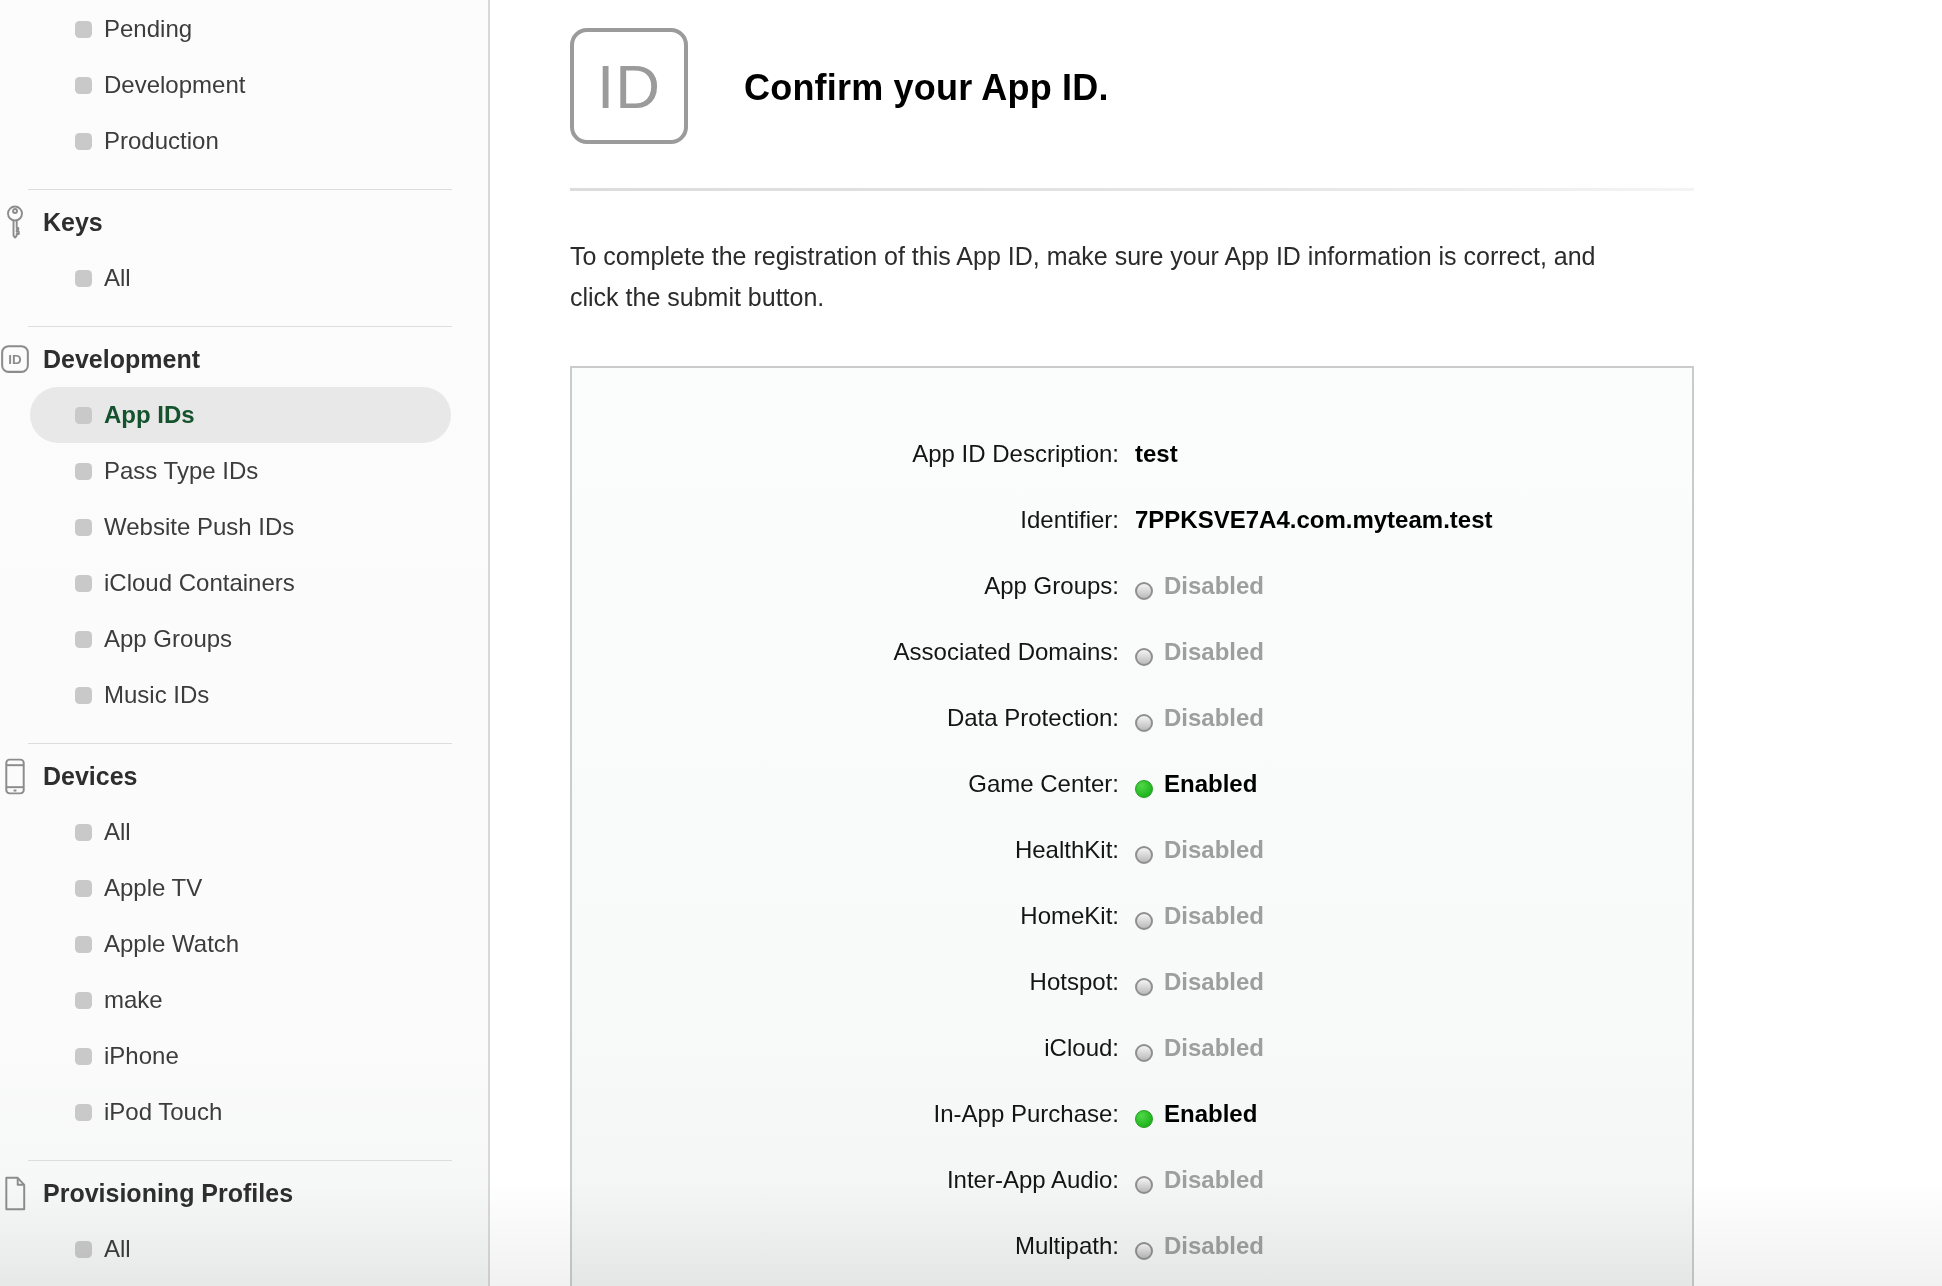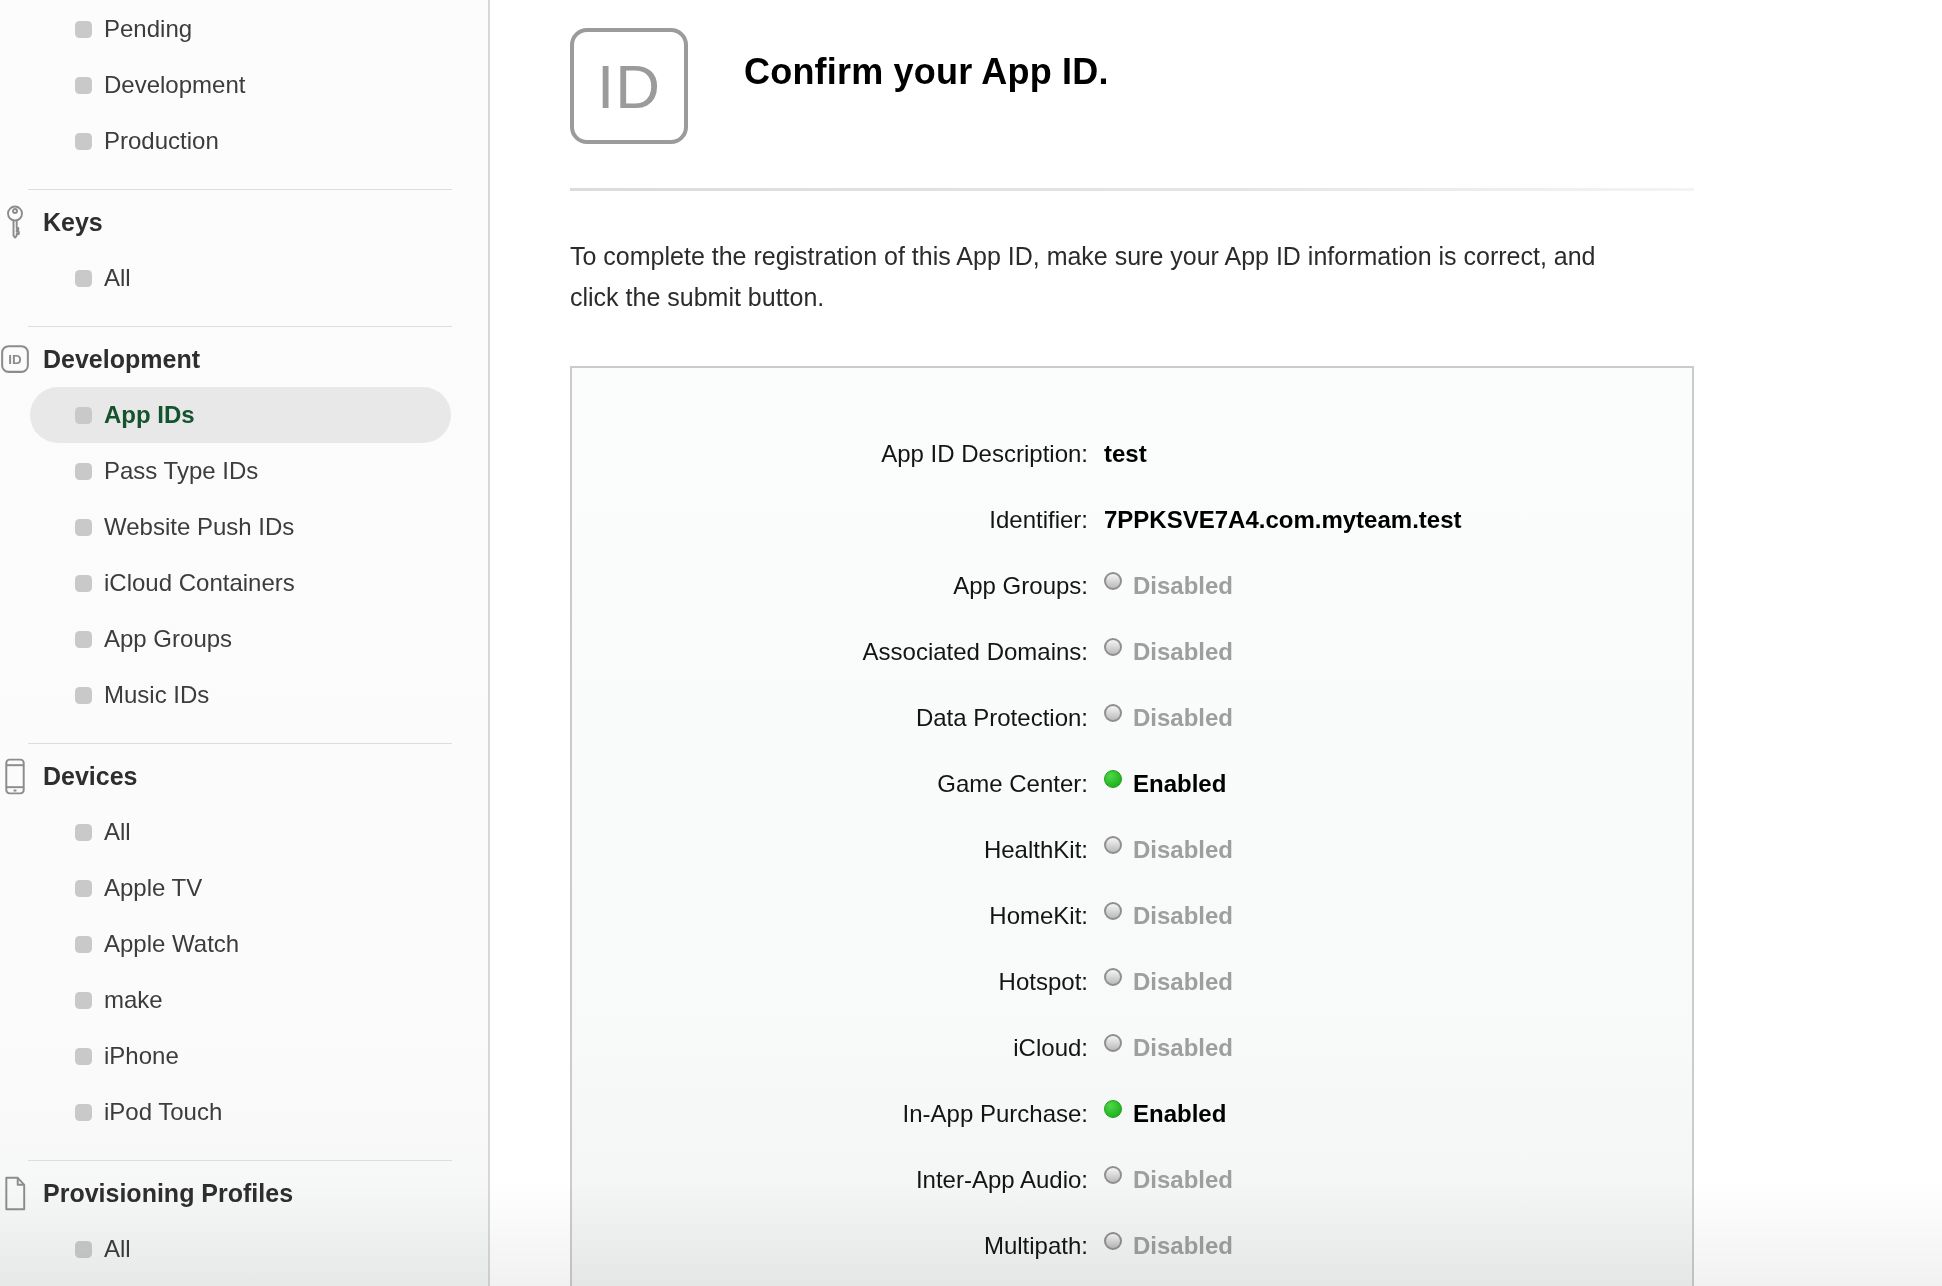--- a/index.html
+++ b/index.html
@@ -54,21 +54,21 @@
   }
   .page-header { display: flex; align-items: flex-start; }
   .id-badge {
     width: 110px; height: 108px;
     border: 4px solid #9b9b9b; border-radius: 17px;
     display: flex; align-items: center; justify-content: center;
     color: #9b9b9b; font-size: 62px; font-weight: 400; letter-spacing: 1px;
     box-sizing: content-box;
   }
   .page-title {
-    margin: 22px 0 0 56px;
+    margin: 38px 0 0 56px;
     font-size: 36px; font-weight: bold; color: #000;
     line-height: 44px; letter-spacing: 0.2px;
   }
   .header-divider {
     margin-top: 44px; height: 3px; border: 0;
     background: linear-gradient(to right, #dcdcdc 0%, #e5e5e5 60%, #f4f4f4 100%);
   }
   .intro {
     margin: 45px 0 13px 0;
     font-size: 25px; line-height: 41px; color: #2b2b2b;
@@ -76,27 +76,27 @@
   }
 
   .details-panel {
     margin-top: 48px;
     width: 100%; height: 950px;
     box-sizing: border-box;
     border: 2px solid #cacccc;
     background: linear-gradient(180deg, #fbfcfc 0%, #f8f9f9 70%, #eef0f0 115%);
     padding-top: 53px;
   }
-  .detail-row { display: flex; align-items: center; height: 66px; }
+  .detail-row { display: flex; align-items: center; height: 66px; margin-left: 31px; }
   .row-label {
     flex: 0 0 516px; text-align: right;
     font-size: 24px; color: #141414; white-space: nowrap;
   }
   .row-value {
-    margin-left: 16px; display: flex; align-items: flex-start;
+    margin-left: 16px; display: flex; align-items: flex-end;
     font-size: 24px; white-space: nowrap;
   }
   .value-text { font-weight: bold; color: #000; }
   .status-dot {
     width: 18px; height: 18px; border-radius: 50%;
     margin-right: 11px; box-sizing: border-box; flex: 0 0 18px;
   }
   .status-dot.disabled {
     border: 2px solid #8f8f8f;
     background: linear-gradient(180deg, #efefef 10%, #bdbdbd 95%);

